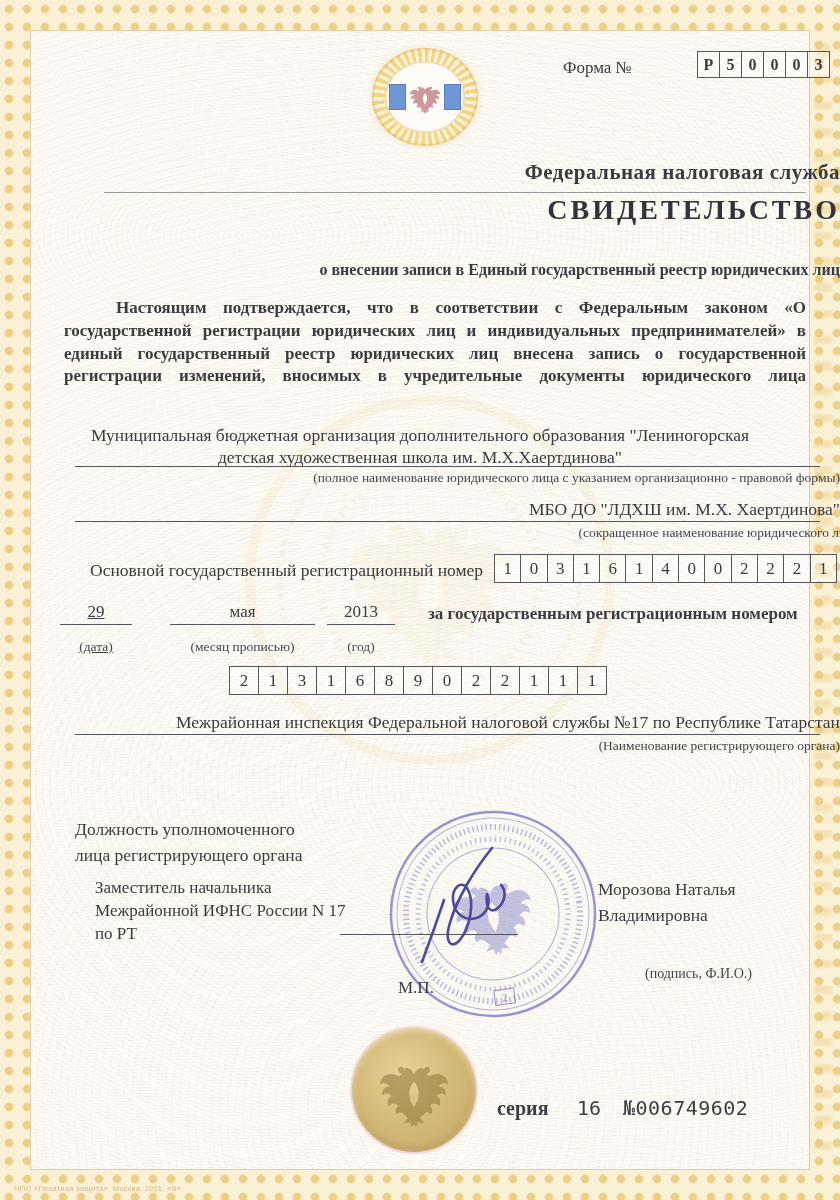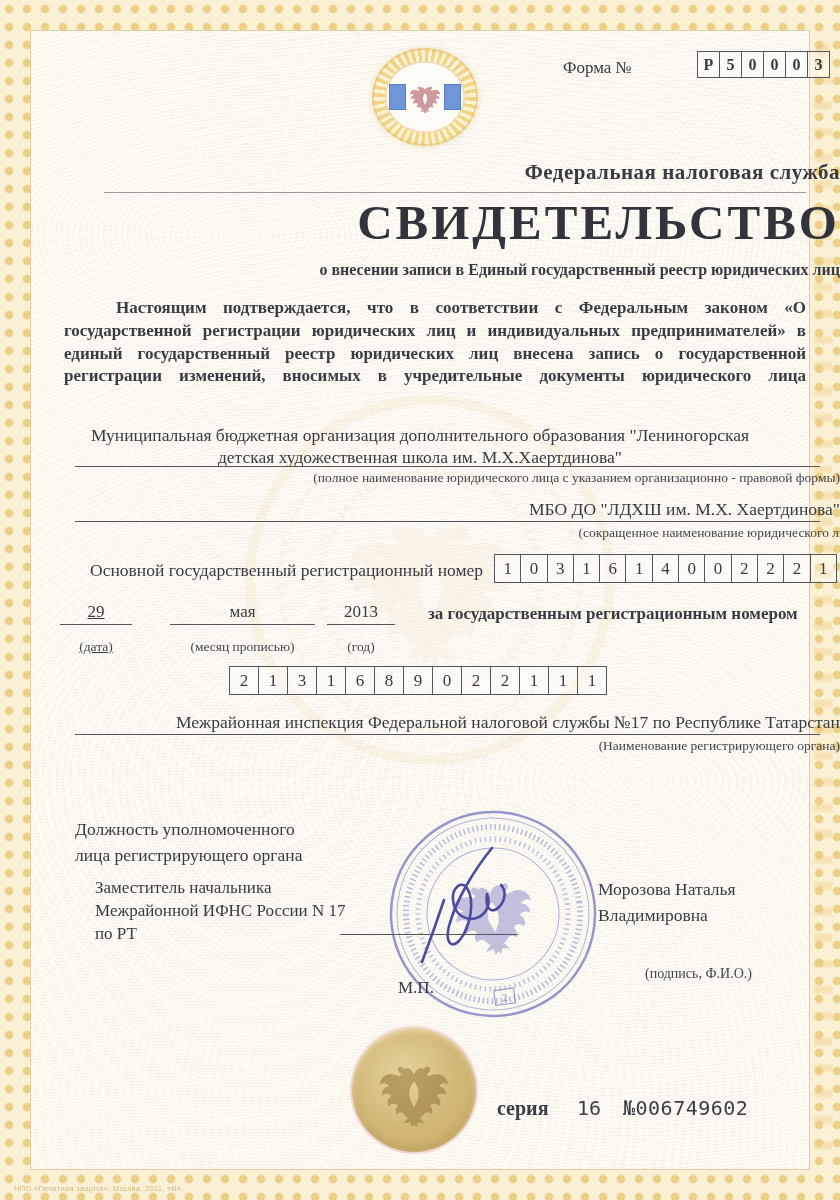--- a/index.html
+++ b/index.html
@@ -56,21 +56,21 @@
   .cell:first-child{margin-left:0;}
   .cells-form{left:697px;top:51px;}
   .cells-form .cell{width:23px;height:27px;line-height:25px;font-size:16px;font-weight:bold;}
   .cells-ogrn{left:494px;top:554px;}
   .cells-ogrn .cell{width:27.3px;height:29px;line-height:27px;font-size:17px;}
   .cells-grn{left:229px;top:666px;}
   .cells-grn .cell{width:30px;height:29px;line-height:27px;font-size:17px;}
 
   .agency{top:160px;font-size:21px;font-weight:bold;letter-spacing:0.5px;}
   .rule1{left:104px;top:192px;width:702px;height:0;border-top:1px solid #9a9a9a;}
-  .doc-title{top:194px;font-size:49px;font-weight:bold;letter-spacing:3px;color:#33333b;}
+  .doc-title{top:194px;font-size:28px;font-weight:bold;letter-spacing:3px;color:#33333b;}
   .subtitle{top:261px;font-size:16px;font-weight:bold;}
 
   .paragraph{left:64px;top:297px;width:742px;font-size:17px;font-weight:bold;
     line-height:1.34;text-align:justify;text-indent:52px;color:#3b3b42;}
   .paragraph::after{content:"";display:inline-block;width:100%;}
 
   .fullname{left:65px;top:424px;width:710px;text-align:center;font-size:17.5px;line-height:1.28;}
   .uline{height:0;border-top:1px solid #55555c;}
   .uline-full{left:75px;top:466px;width:745px;}
   .cap{font-size:13.5px;color:#45454c;}

